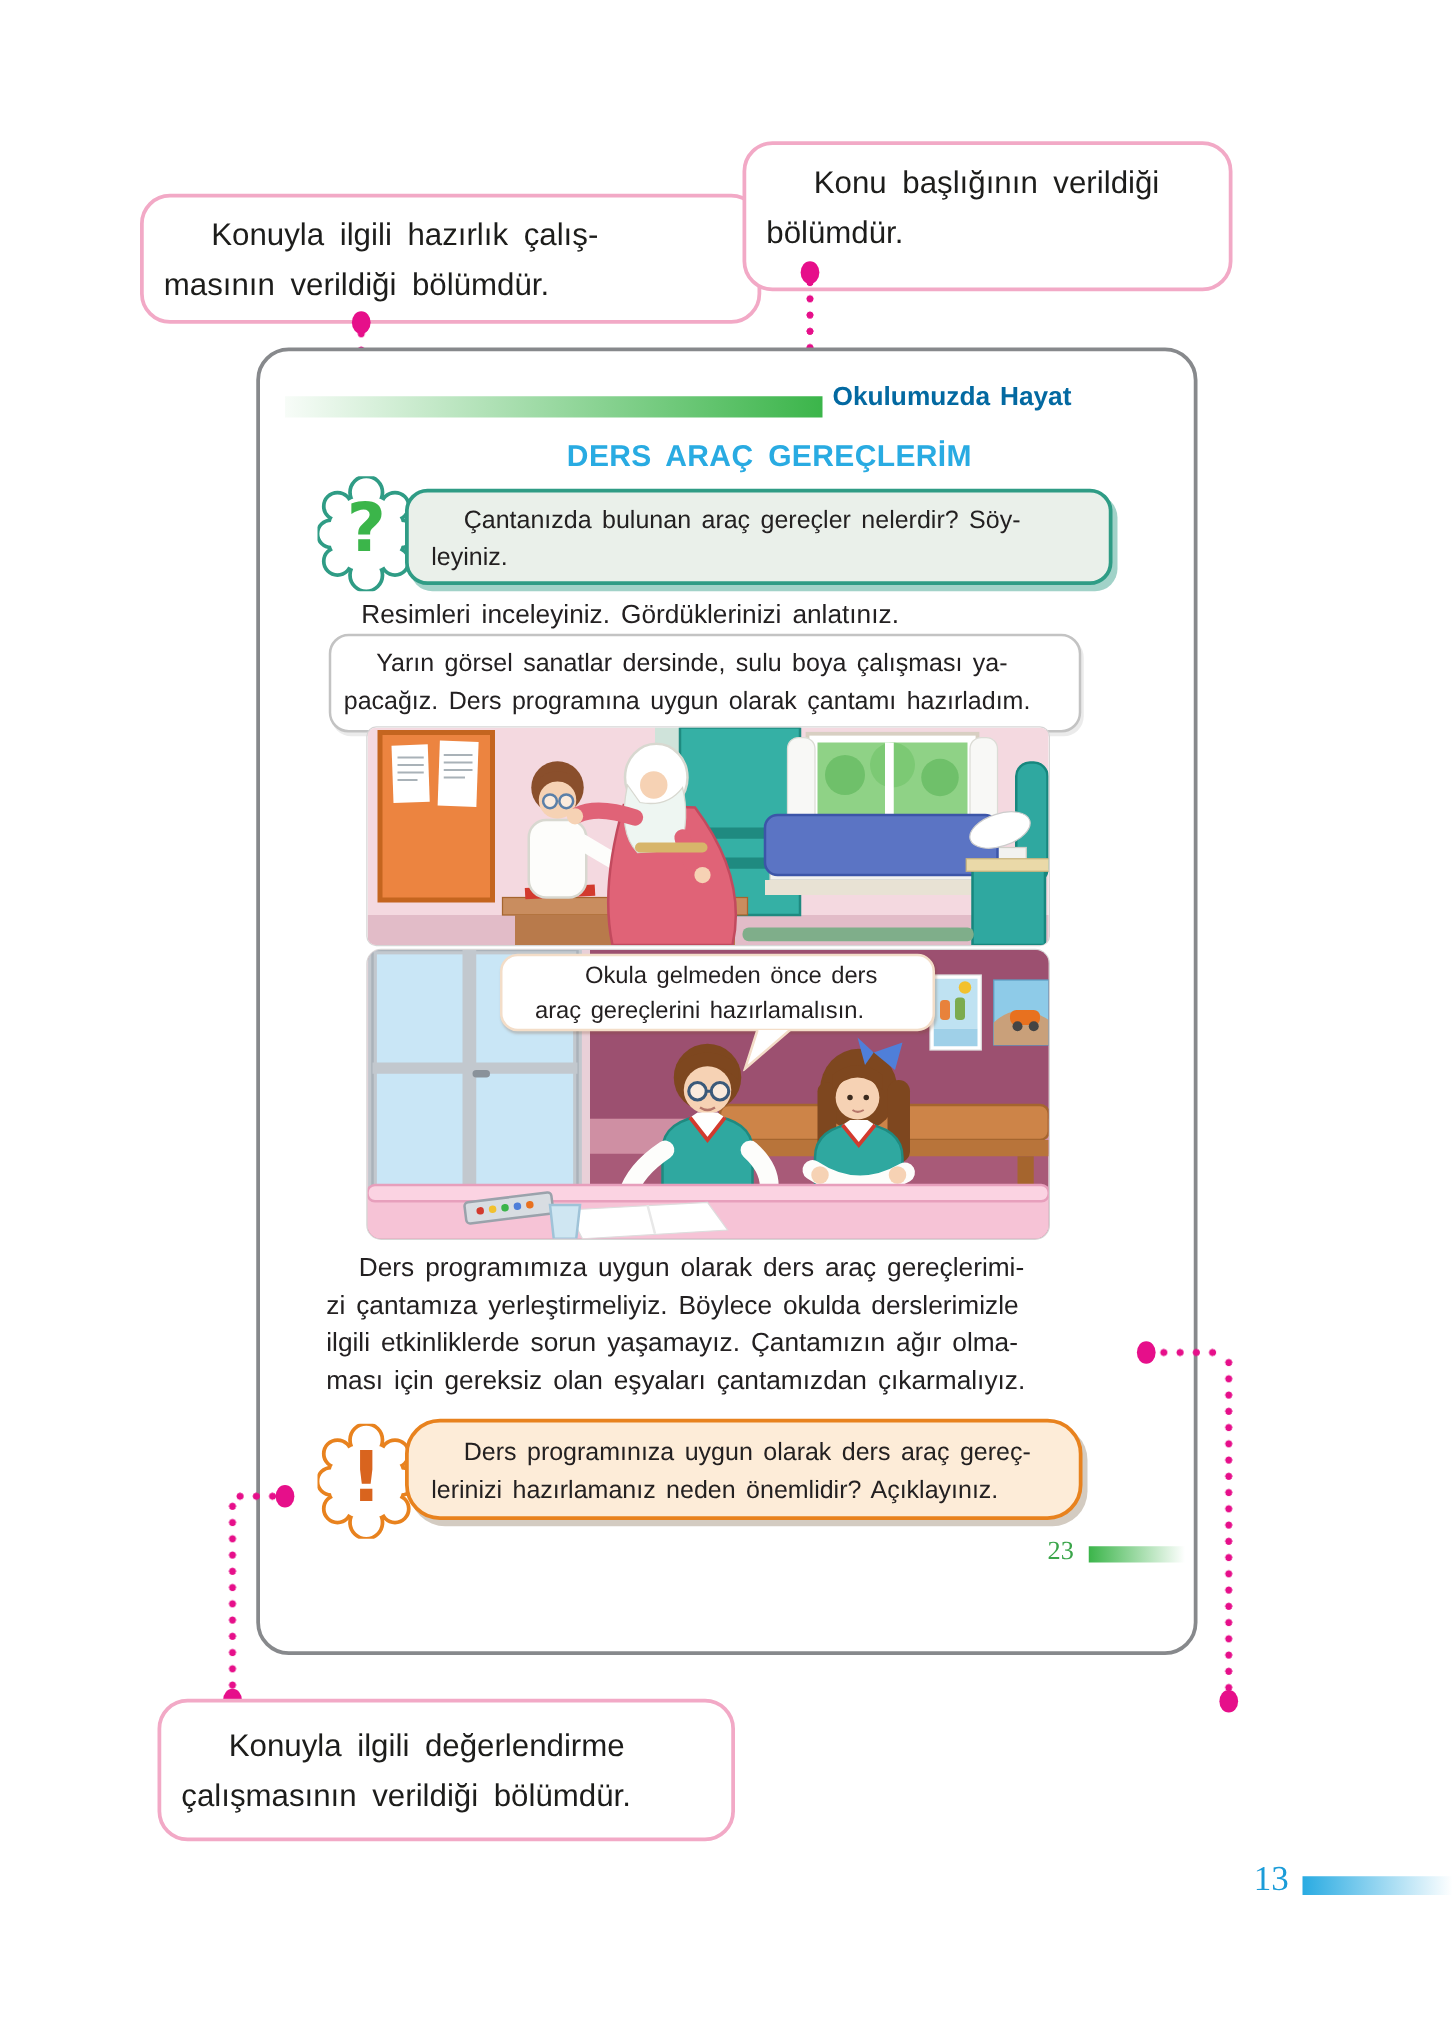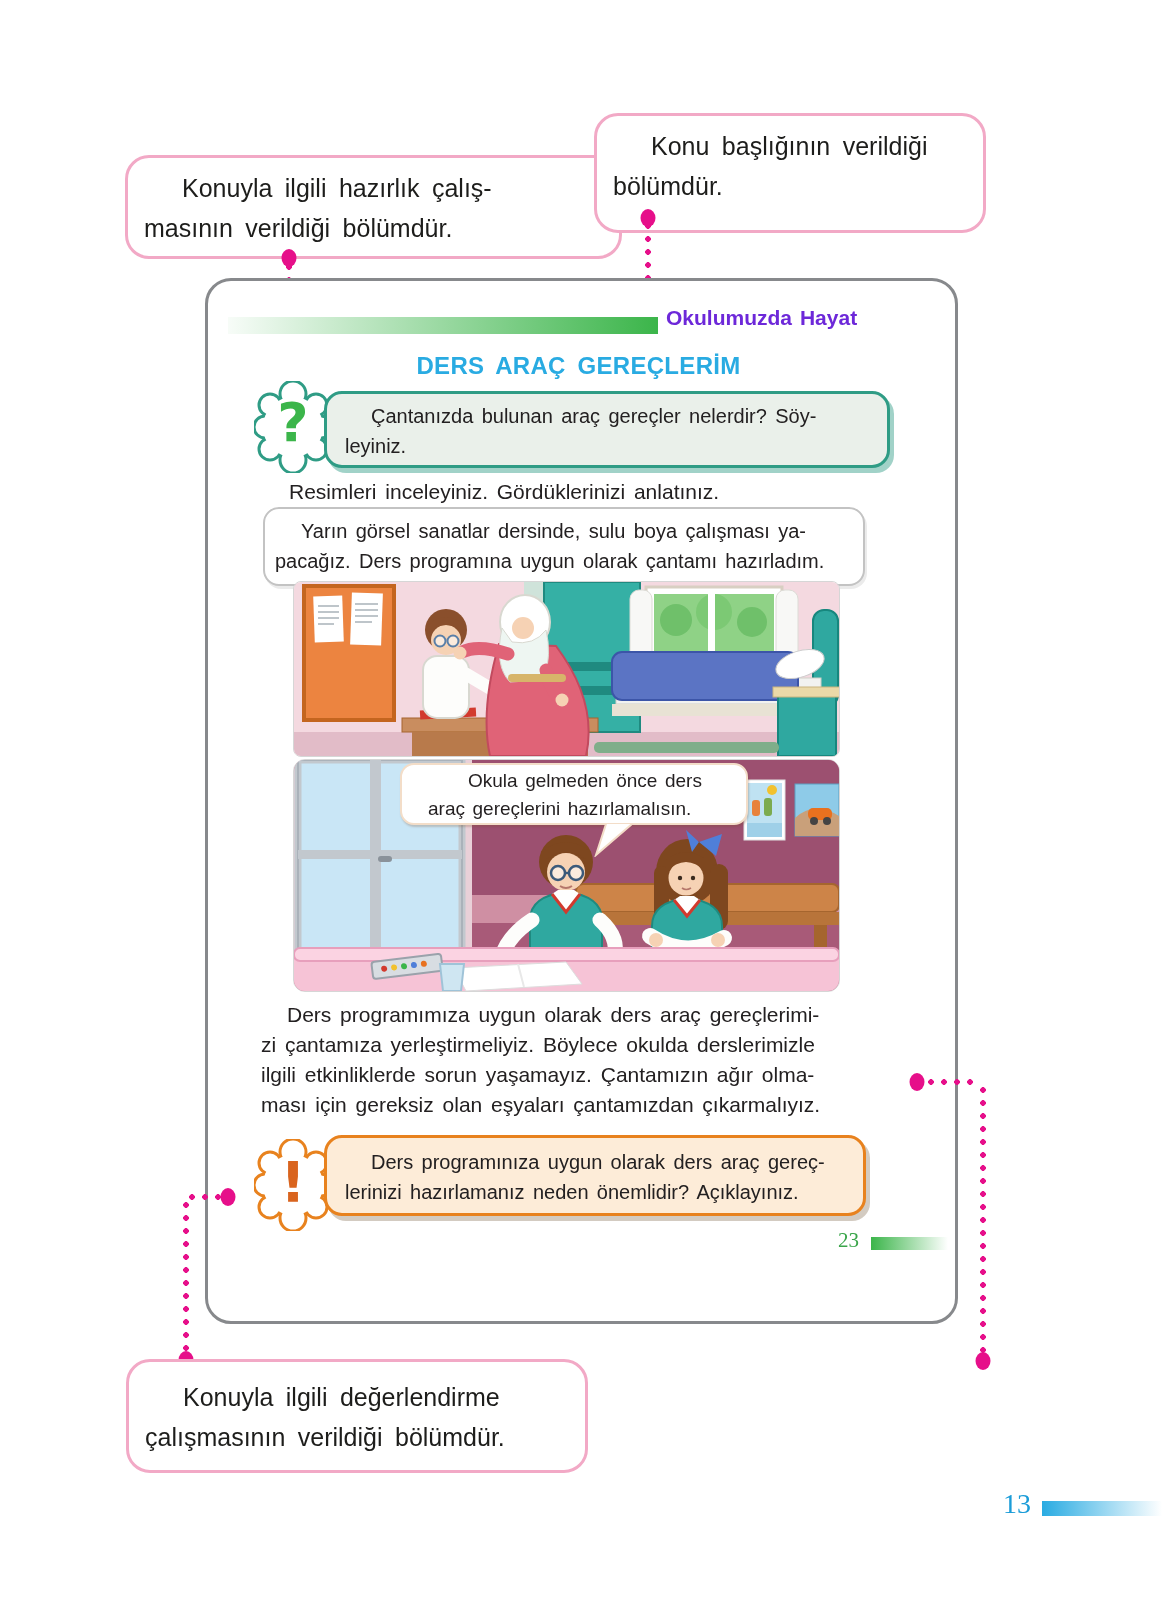--- a/index.html
+++ b/index.html
@@ -14,45 +14,45 @@
   .indent-sm{text-indent:26px;}
   
   .vdots{width:8px;background-image:radial-gradient(circle 3px at 4px 4px,#e60f8a 2.7px,rgba(0,0,0,0) 3px);
          background-size:8px 13px;background-repeat:repeat-y;}
   .hdots{height:8px;background-image:radial-gradient(circle 3px at 4px 4px,#e60f8a 2.7px,rgba(0,0,0,0) 3px);
          background-size:13px 8px;background-repeat:repeat-x;}
   .ddot{width:15px;height:18px;border-radius:50%;background:#e60f8a;transform:translate(-50%,-50%);}
   
   .bookpage{border:3px solid #87898c;border-radius:26px;background:#ffffff;}
   .greenbar{background:linear-gradient(90deg,rgba(59,181,74,0.04),#3bb54a);}
-  .unitlabel{font-weight:bold;font-size:21px;color:#6d28d9;word-spacing:.1em;}
+  .unitlabel{font-weight:bold;font-size:21px;color:#0369a1;word-spacing:.1em;}
   .pagetitle{font-weight:bold;font-size:24px;color:#29abe2;text-align:center;letter-spacing:.3px;word-spacing:.2em;}
   .txt{font-size:21px;line-height:30px;word-spacing:.14em;color:#232021;}
   .boxtxt{font-size:20px;line-height:30px;word-spacing:.14em;color:#232021;}
   .qbox{background:#eaf0ea;border:3px solid #2f9c85;border-radius:18px;
         box-shadow:4px 5px 0 rgba(47,156,133,.45);padding:7px 12px 7px 18px;box-sizing:border-box;}
-  .ebox{background:#fdecd8;border:3px solid #e8821e;border-radius:18px;
+  .ebox{background:#fdecd8;border:3px solid #e8821e;border-radius:28px;
         box-shadow:4px 5px 0 #d3cbc1;padding:9px 28px 7px 18px;box-sizing:border-box;}
   .bubble{background:#ffffff;border:2.5px solid #c3c3c3;border-radius:16px;
           box-shadow:2px 3px 0 rgba(0,0,0,.08);padding:7px 10px;box-sizing:border-box;}
   .bubble2{background:#ffffff;border:2px solid #f3ddc8;border-radius:14px;
            box-shadow:1px 2px 2px rgba(120,70,40,.25);padding:2px 8px;box-sizing:border-box;
            font-size:19px;line-height:28px;word-spacing:.12em;}
   .illus{border-radius:8px;overflow:hidden;border:1px solid #d6d6d6;}
   .pgnum-green{color:#3aa54a;font-family:"Liberation Serif","DejaVu Serif",serif;font-size:21px;}
   .pgnum-blue{color:#1b9cd8;font-family:"Liberation Serif","DejaVu Serif",serif;font-size:28px;}
   .bar23{background:linear-gradient(90deg,#3bb54a,rgba(255,255,255,0));}
   .bar13{background:linear-gradient(90deg,#29abe2,rgba(255,255,255,0));}
 </style>
 </head>
 <body>
 
 <div class="canvas">
 
-  <div class="abs callout" style="left:125px;top:155px;width:497px;height:104px;">
+  <div class="abs callout" style="left:112px;top:155px;width:497px;height:104px;">
     <div class="indent1">Konuyla ilgili hazırlık çalış-</div>
     <div>masının verildiği bölümdür.</div>
   </div>
 
   <div class="abs callout" style="left:594px;top:113px;width:392px;height:120px;">
     <div class="indent1">Konu başlığının verildiği</div>
     <div>bölümdür.</div>
   </div>
 
   <div class="abs vdots" style="left:285px;top:263px;height:118px;"></div>
@@ -61,21 +61,21 @@
 
   <div class="abs vdots" style="left:644px;top:222px;height:126px;"></div>
   <div class="abs ddot" style="left:648px;top:218px;"></div>
   <div class="abs ddot" style="left:648px;top:353px;"></div>
 
   <div class="abs bookpage" style="left:205px;top:278px;width:747px;height:1040px;"></div>
 
   <div class="abs greenbar" style="left:228px;top:317px;width:430px;height:17px;"></div>
   <div class="abs unitlabel" style="left:666px;top:306px;">Okulumuzda Hayat</div>
 
-  <div class="abs pagetitle" style="left:205px;top:352px;width:747px;">DERS ARAÇ GEREÇLERİM</div>
+  <div class="abs pagetitle" style="left:205px;top:352px;width:747px;padding-left:37px;">DERS ARAÇ GEREÇLERİM</div>
 
   <div class="abs" style="left:254px;top:381px;width:78px;height:92px;">
     <svg width="78" height="92" viewBox="0 0 78 92">
       <g stroke="#2f9c85" stroke-width="3" fill="#ffffff">
         <circle cx="39" cy="13" r="13"></circle>
           <circle cx="16" cy="24" r="11"></circle>
           <circle cx="62" cy="24" r="11"></circle>
         <circle cx="11" cy="46" r="11"></circle>
           <circle cx="67" cy="46" r="11"></circle>
         <circle cx="16" cy="68" r="11"></circle>

